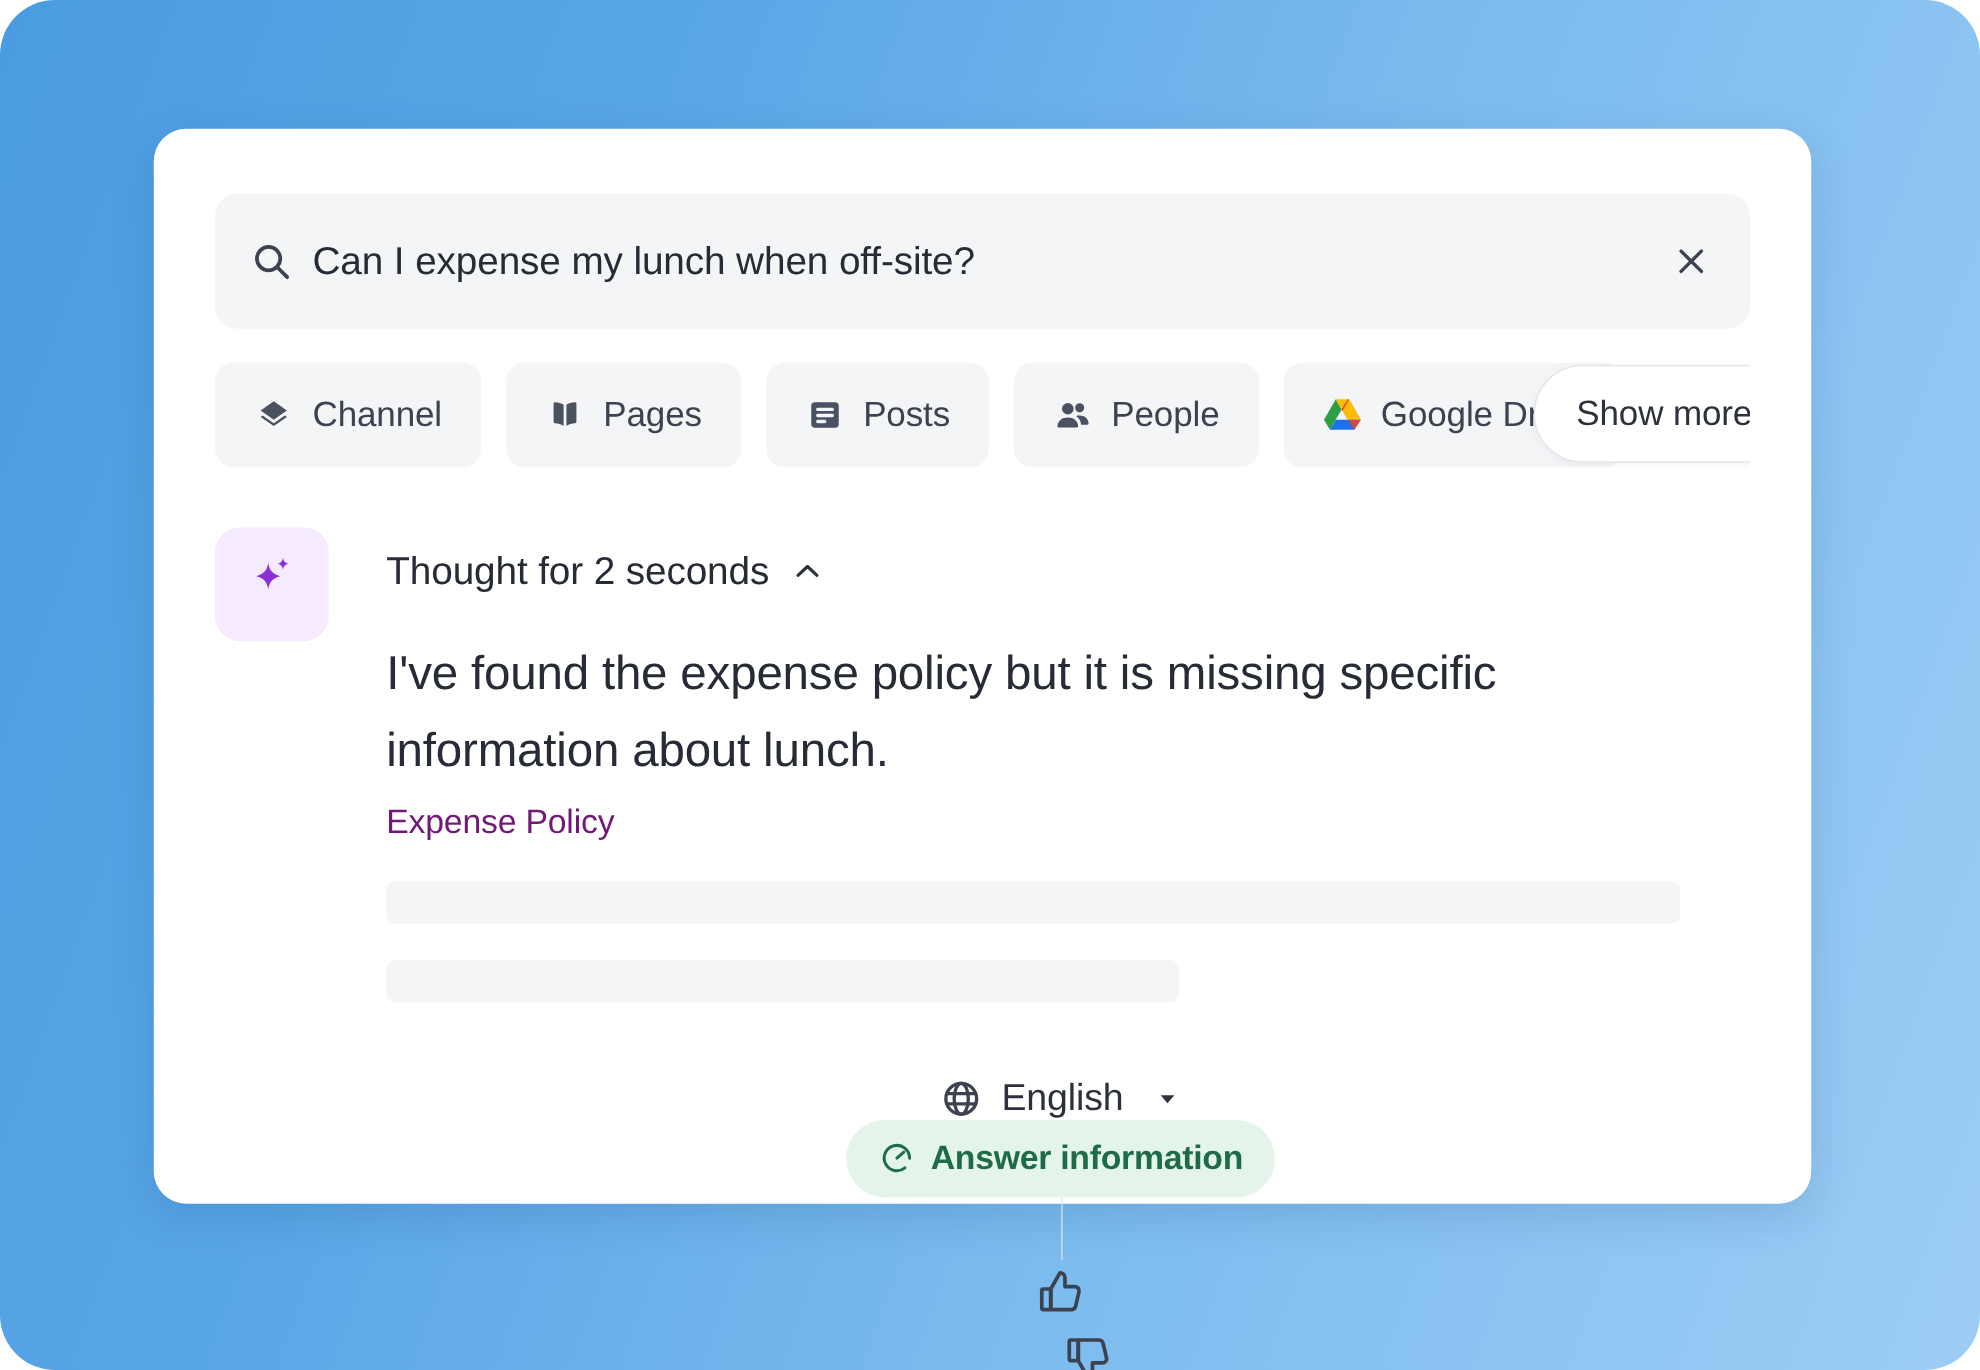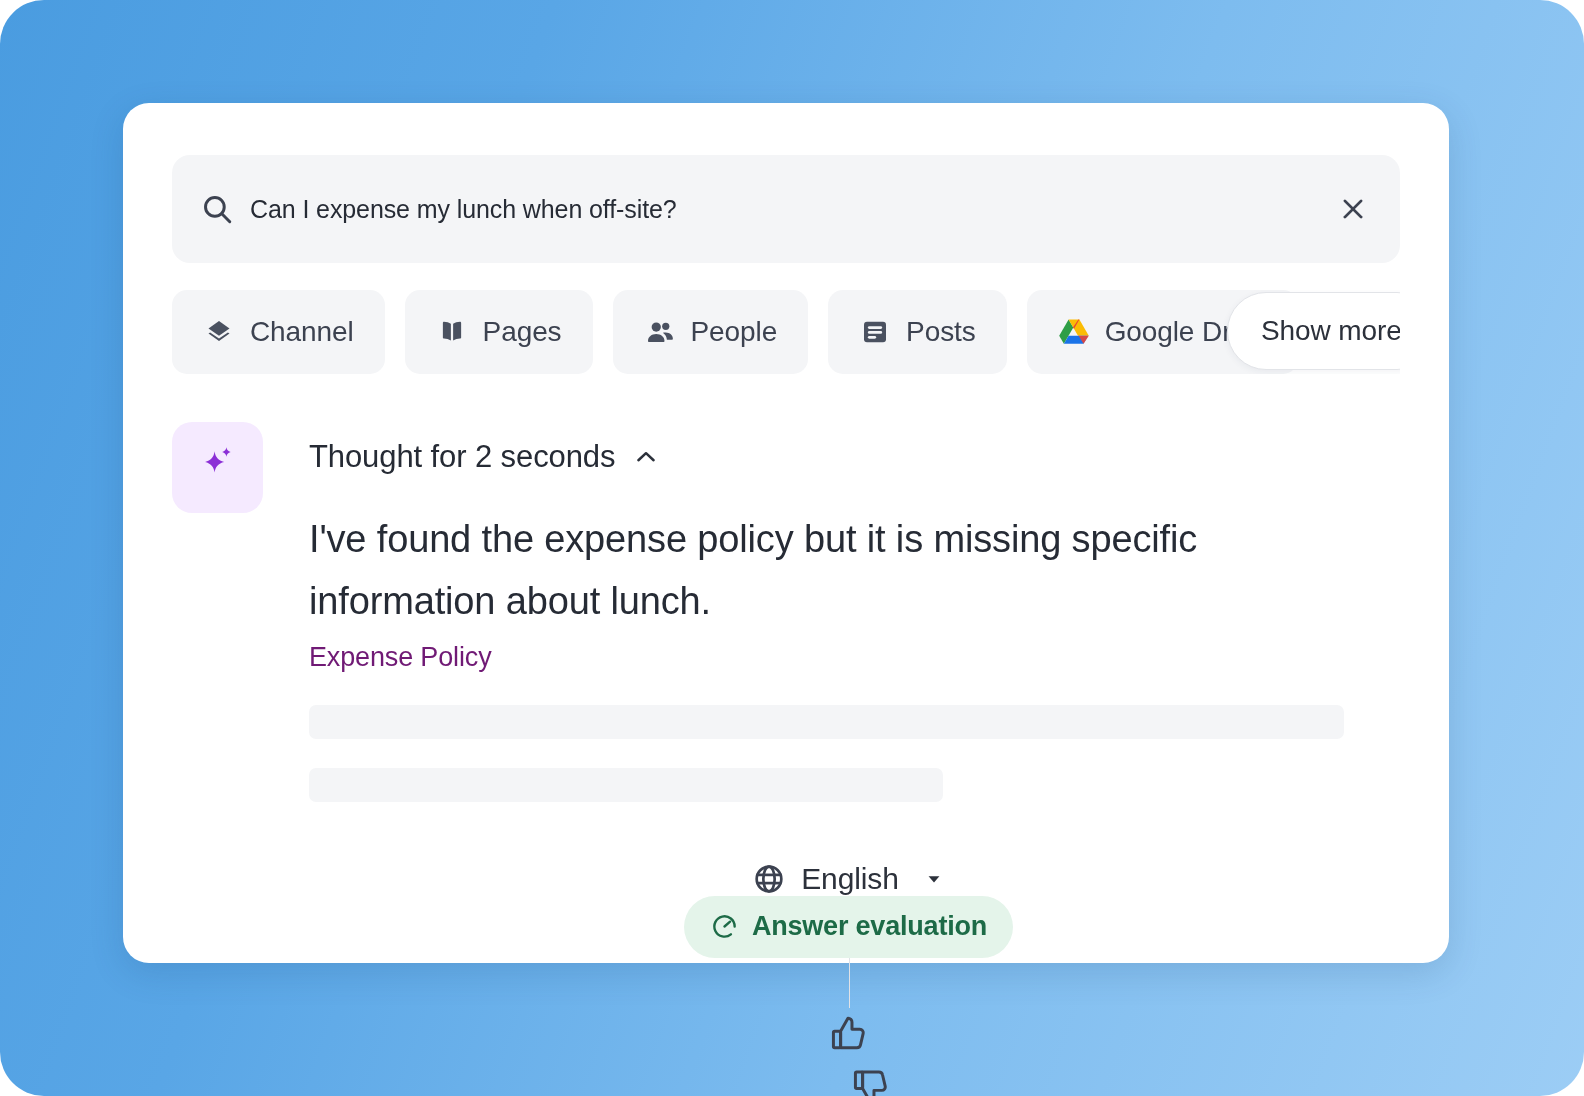--- a/index.html
+++ b/index.html
@@ -50,21 +50,21 @@
     padding: 0 26px 0 28px;
   }
   .search-icon {
     flex: 0 0 auto;
     width: 34px; height: 34px;
     margin-right: 16px;
     color: #3c4250;
   }
   .search-text {
     flex: 1 1 auto;
-    font-size: 25px;
+    font-size: 31px;
     color: #262b35;
     letter-spacing: -0.1px;
     white-space: nowrap;
     overflow: hidden;
   }
   .clear-btn {
     flex: 0 0 auto;
     width: 42px; height: 42px;
     display: flex; align-items: center; justify-content: center;
     color: #3c4250;
@@ -290,40 +290,40 @@
           <svg viewBox="0 0 24 24" width="30" height="30" fill="currentColor">
             <path d="M11.1 5.4C9.6 4.4 7.7 3.9 5.6 3.8c-.5 0-.9.4-.9.9v11.6c0 .5.4.9.9.9 2 .1 3.8.6 5.5 1.6V5.4z"></path>
             <path d="M12.9 5.4c1.5-1 3.4-1.5 5.5-1.6.5 0 .9.4.9.9v11.6c0 .5-.4.9-.9.9-2 .1-3.8.6-5.5 1.6V5.4z"></path>
           </svg>
         </span>
         <span class="chip-label">Pages</span>
       </div>
 
       <div class="chip">
         <span class="chip-icon">
+          <svg viewBox="0 0 24 24" width="30" height="30">
+            <rect x="3.2" y="3.8" width="17.6" height="16.4" rx="2.4" fill="currentColor"></rect>
+            <rect x="6.3" y="7.3" width="11.4" height="2.2" rx="1.1" fill="#f4f5f7"></rect>
+            <rect x="6.3" y="11.2" width="11.4" height="2.2" rx="1.1" fill="#f4f5f7"></rect>
+            <rect x="6.3" y="15.1" width="6.6" height="2.2" rx="1.1" fill="#f4f5f7"></rect>
+          </svg>
+        </span>
+        <span class="chip-label">Posts</span>
+      </div>
+
+      <div class="chip">
+        <span class="chip-icon">
           <svg viewBox="0 0 24 24" width="30" height="30" fill="currentColor">
             <circle cx="9" cy="8" r="3.7"></circle>
             <path d="M2.4 19.2c0-3.4 2.9-5.6 6.6-5.6s6.6 2.2 6.6 5.6c0 .5-.4.8-.9.8H3.3c-.5 0-.9-.3-.9-.8z"></path>
             <circle cx="16.6" cy="7.4" r="2.9"></circle>
             <path d="M16.6 12.3c-.8 0-1.6.1-2.3.3 1.9 1.3 3.1 3.3 3.2 5.6h3.9c.5 0 .9-.3.9-.8 0-2.9-2.5-5.1-5.7-5.1z"></path>
           </svg>
         </span>
         <span class="chip-label">People</span>
-      </div>
-
-      <div class="chip">
-        <span class="chip-icon">
-          <svg viewBox="0 0 24 24" width="30" height="30">
-            <rect x="3.2" y="3.8" width="17.6" height="16.4" rx="2.4" fill="currentColor"></rect>
-            <rect x="6.3" y="7.3" width="11.4" height="2.2" rx="1.1" fill="#f4f5f7"></rect>
-            <rect x="6.3" y="11.2" width="11.4" height="2.2" rx="1.1" fill="#f4f5f7"></rect>
-            <rect x="6.3" y="15.1" width="6.6" height="2.2" rx="1.1" fill="#f4f5f7"></rect>
-          </svg>
-        </span>
-        <span class="chip-label">Posts</span>
       </div>
 
       <div class="chip">
         <span class="chip-icon">
           <svg viewBox="0 0 32 28" width="34" height="30">
             <path d="M10.6 1.4 1.2 17.7l4.7 8.1L15.3 9.5z" fill="#2e9e46"></path>
             <path d="M10.6 1.4h10.8l9.4 16.3H20L10.6 1.4z" fill="#fbbc04"></path>
             <path d="M21.4 1.4 16 10.7l-1-1.2 5.4-8.1z" fill="#ea4335"></path>
             <path d="M5.9 25.8h19.6l4.7-8.1H10.6z" fill="#1a73e8"></path>
             <path d="M30.8 17.7 25.5 25.8l-4.9-8.1z" fill="#ea4335" opacity="0.9"></path>
@@ -391,21 +391,21 @@
 
       <div class="spacer"></div>
 
       <div class="eval-badge">
         <span class="eval-icon">
           <svg viewBox="0 0 24 24" width="29" height="29" fill="none" stroke="currentColor" stroke-width="2" stroke-linecap="round">
             <path d="M20.4 12a8.4 8.4 0 1 0-3.1 6.5"></path>
             <line x1="12" y1="12" x2="16.6" y2="8"></line>
           </svg>
         </span>
-        <span class="eval-label">Answer evaluation</span>
+        <span class="eval-label">Answer information</span>
       </div>
 
       <div class="divider"></div>
 
       <div class="icon-btn">
         <svg viewBox="0 0 24 24" width="42" height="42" fill="none" stroke="currentColor" stroke-width="1.7" stroke-linejoin="round">
           <path d="M7.2 10.4 11.4 3c1.4 0 2.3 1 2.3 2.3v4h4.5c1.3 0 2.2 1.2 1.9 2.4l-1.5 6.4c-.2 1-1.1 1.7-2.1 1.7H7.2z"></path>
           <rect x="3.1" y="10.4" width="4.1" height="9.4" rx="0.7"></rect>
         </svg>
       </div>

